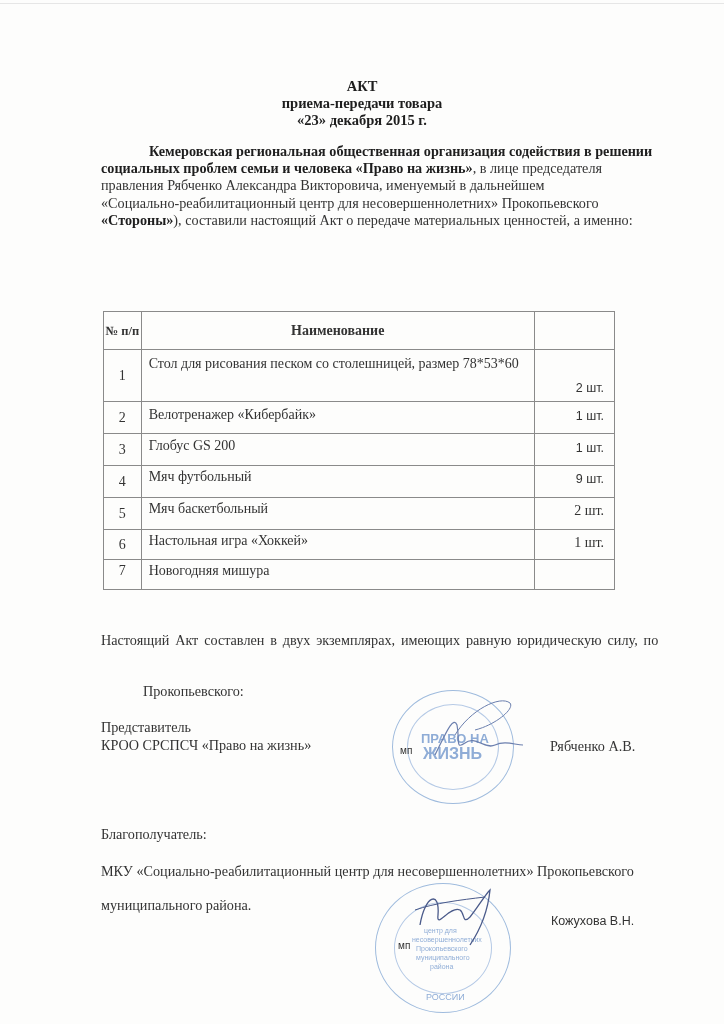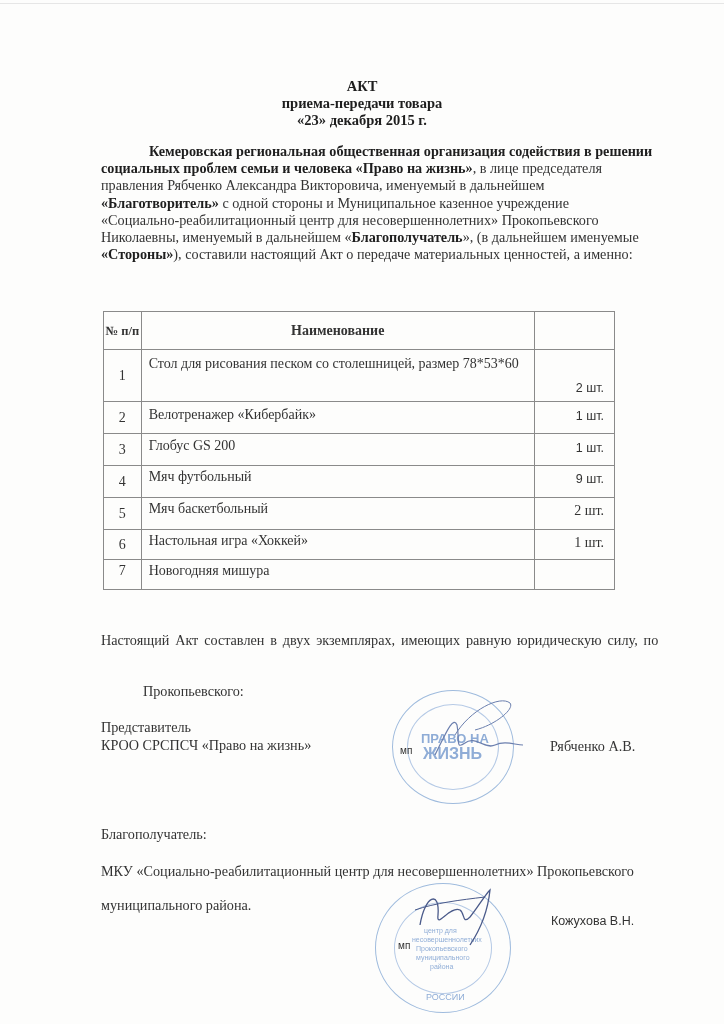--- a/index.html
+++ b/index.html
@@ -32,23 +32,21 @@
 <div class="topline"></div>
 
 <div class="title" style="top:78px;">АКТ</div>
 <div class="title" style="top:95px;">приема-передачи товара</div>
 <div class="title" style="top:112px;">«23» декабря 2015 г.</div>
 
 <div class="para" style="top:143px;">
   <span class="line" style="padding-left:48px;"><b>Кемеровская региональная общественная организация содействия в решении</b></span>
   <span class="line"><b>социальных проблем семьи и человека «Право на жизнь»</b><span>, в лице председателя</span></span>
   <span class="line">правления  Рябченко Александра Викторовича, именуемый в дальнейшем</span>
-  <span class="line"><b>«Благотворитель»</b><span> с одной стороны и  Муниципальное казенное учреждение</span></span>
   <span class="line">«Социально-реабилитационный центр для несовершеннолетних» Прокопьевского</span>
-  <span class="line"><span>Николаевны, именуемый в дальнейшем «</span><b>Благополучатель</b><span>», (в дальнейшем именуемые</span></span>
   <span class="line"><b>«Стороны»</b><span>), составили настоящий Акт о передаче материальных ценностей, а именно:</span></span>
 </div>
 
 <table class="items">
   <tbody>
       <tr>
     <th class="c-num" style="font-size:12.5px;line-height:14px;">№ п/п</th>
     <th class="c-name" style="text-align:center;padding-left:0 !important;">Наименование</th>
     <th class="c-qty"></th>
   </tr>

